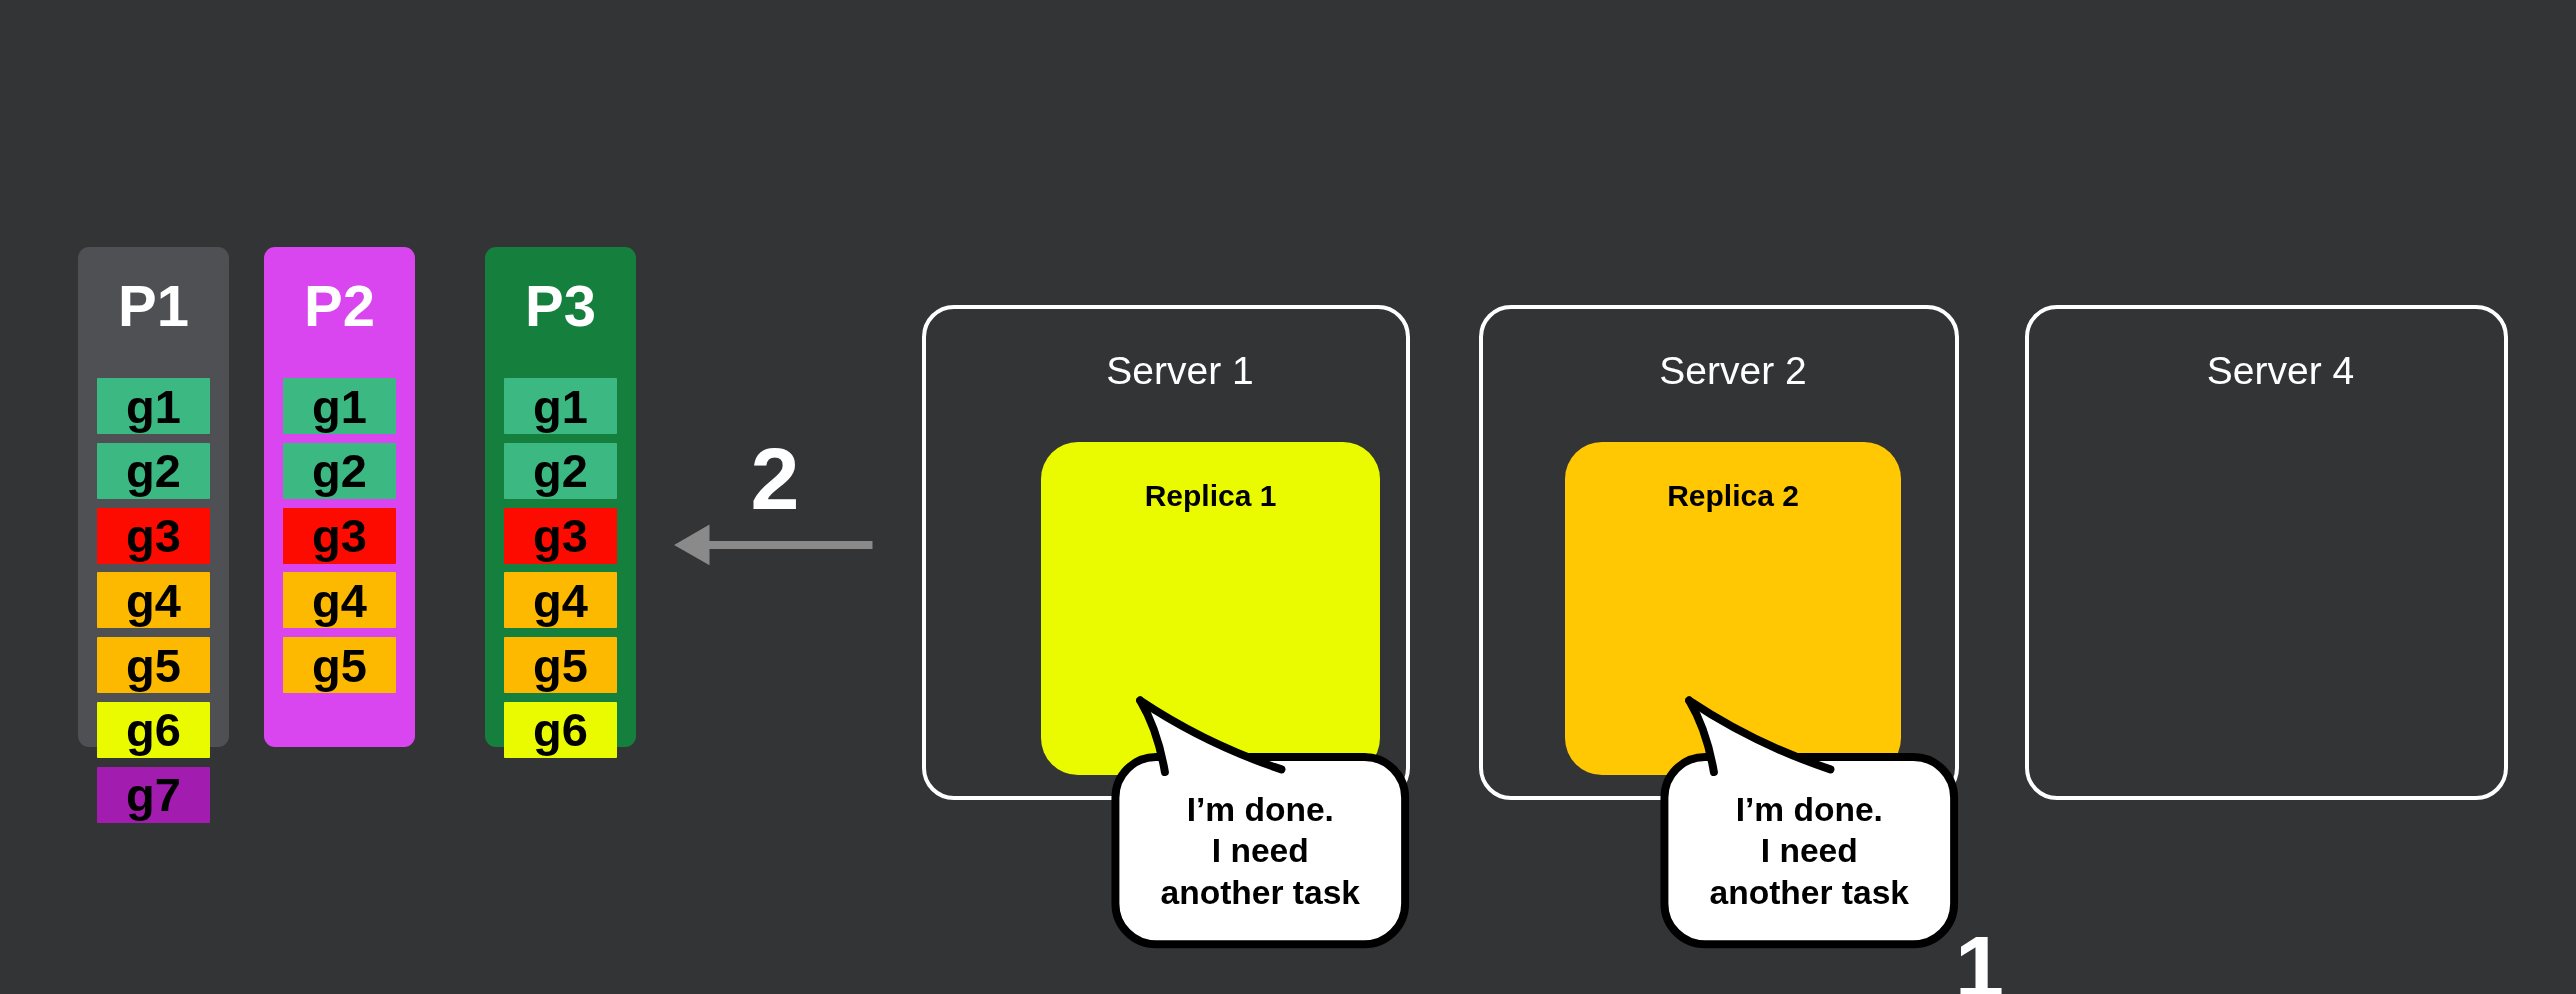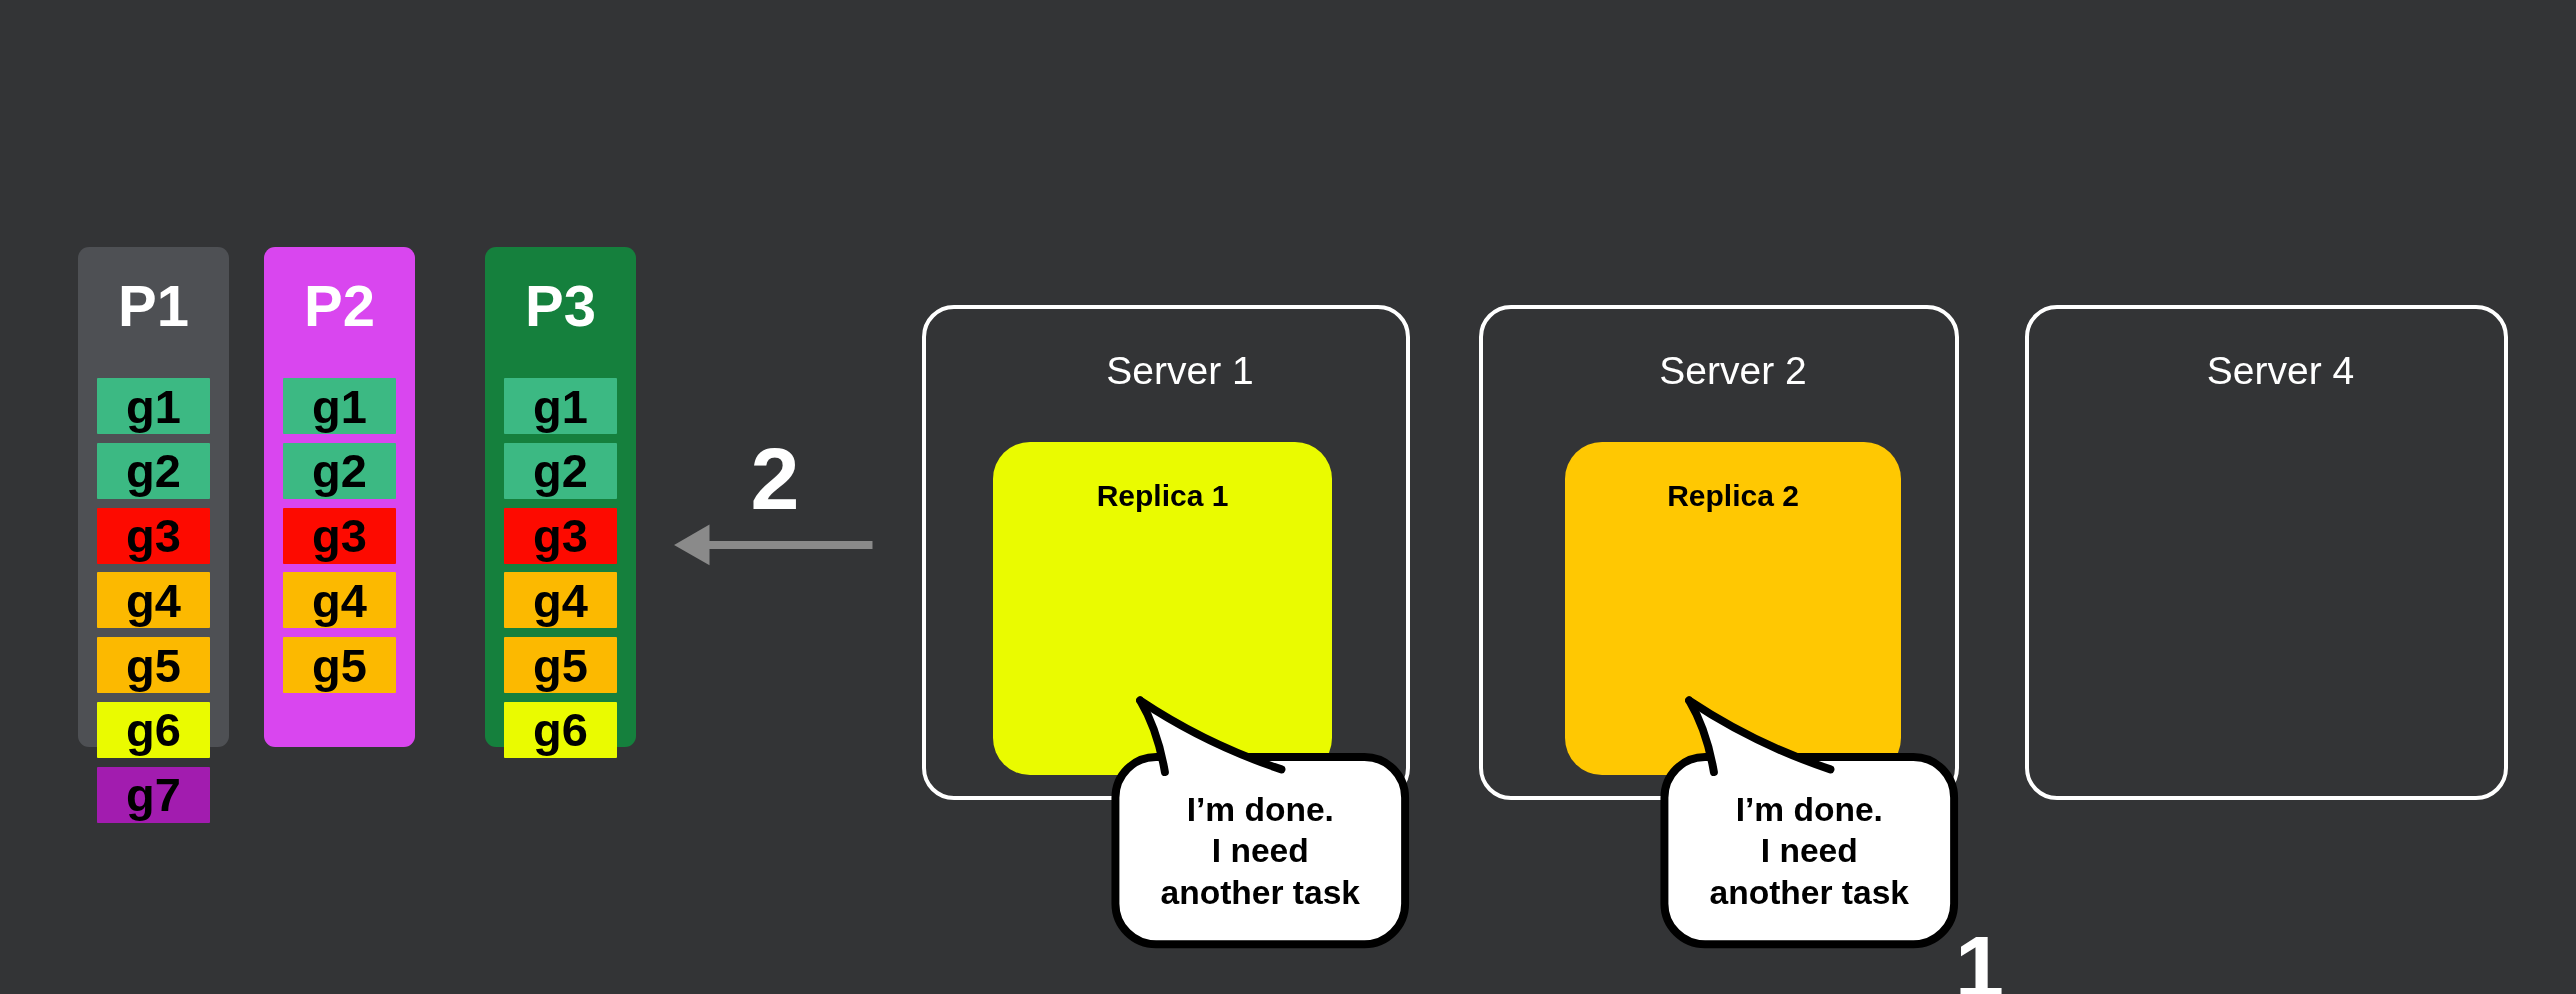--- a/index.html
+++ b/index.html
@@ -71,21 +71,21 @@
 
   <div class="step-label" style="left:733px;top:435px;width:84px">2</div>
   <svg class="arrow" style="left:667px;top:520px" width="217" height="49" viewBox="0 0 245 55">
     <line x1="232" y1="28" x2="36" y2="28" stroke-width="9" stroke="#8a8a8a"></line>
     <polygon points="8,28 48,5 48,51" fill="#8a8a8a"></polygon>
   </svg>
 
   <section class="server" style="left:922px;width:488px">
     <h3 class="server-title">Server 1</h3>
   </section>
-  <div class="replica" style="left: 993px; width: 339px; background-color: rgb(234, 251, 0);">
+  <div class="replica" style="left: 1041px; width: 339px; background-color: rgb(234, 251, 0);">
     <div class="replica-label">Replica 1</div>
   </div>
 
   <section class="server" style="left:1479px;width:480px">
     <h3 class="server-title">Server 2</h3>
   </section>
   <div class="replica" style="left: 1549px; width: 336px; background-color: rgb(255, 200, 2); margin-left: 16px;">
     <div class="replica-label">Replica 2</div>
   </div>
 

